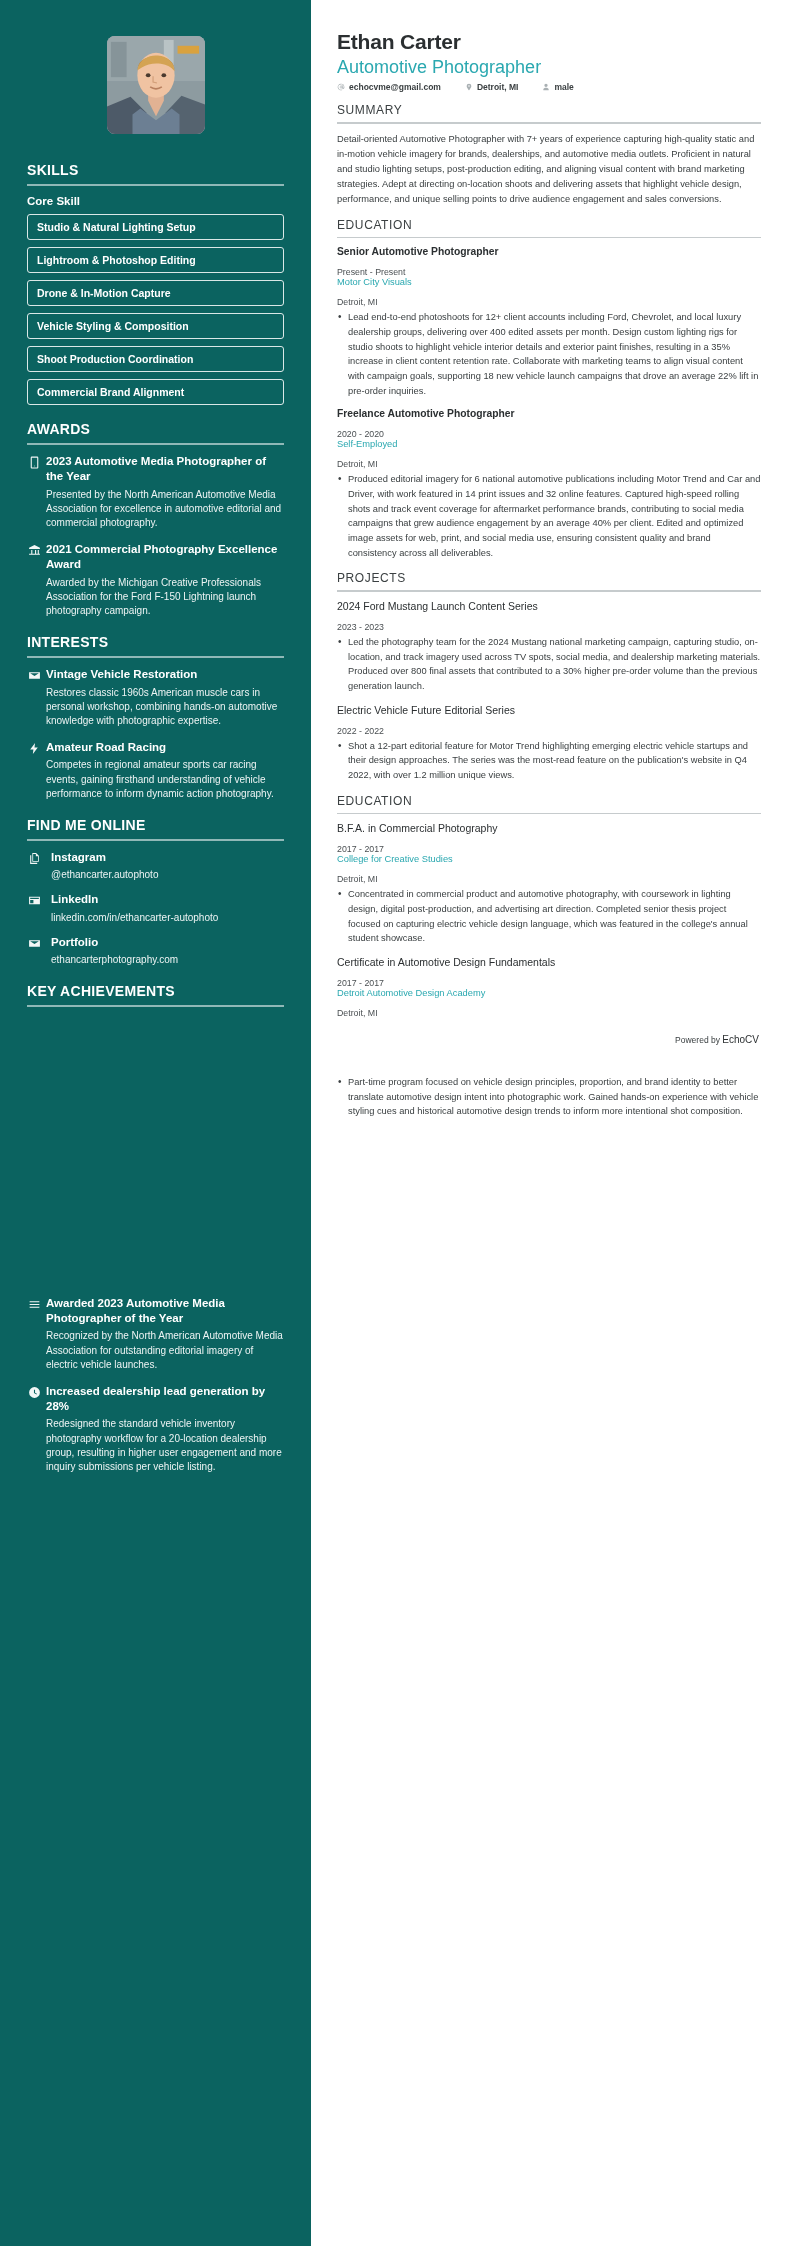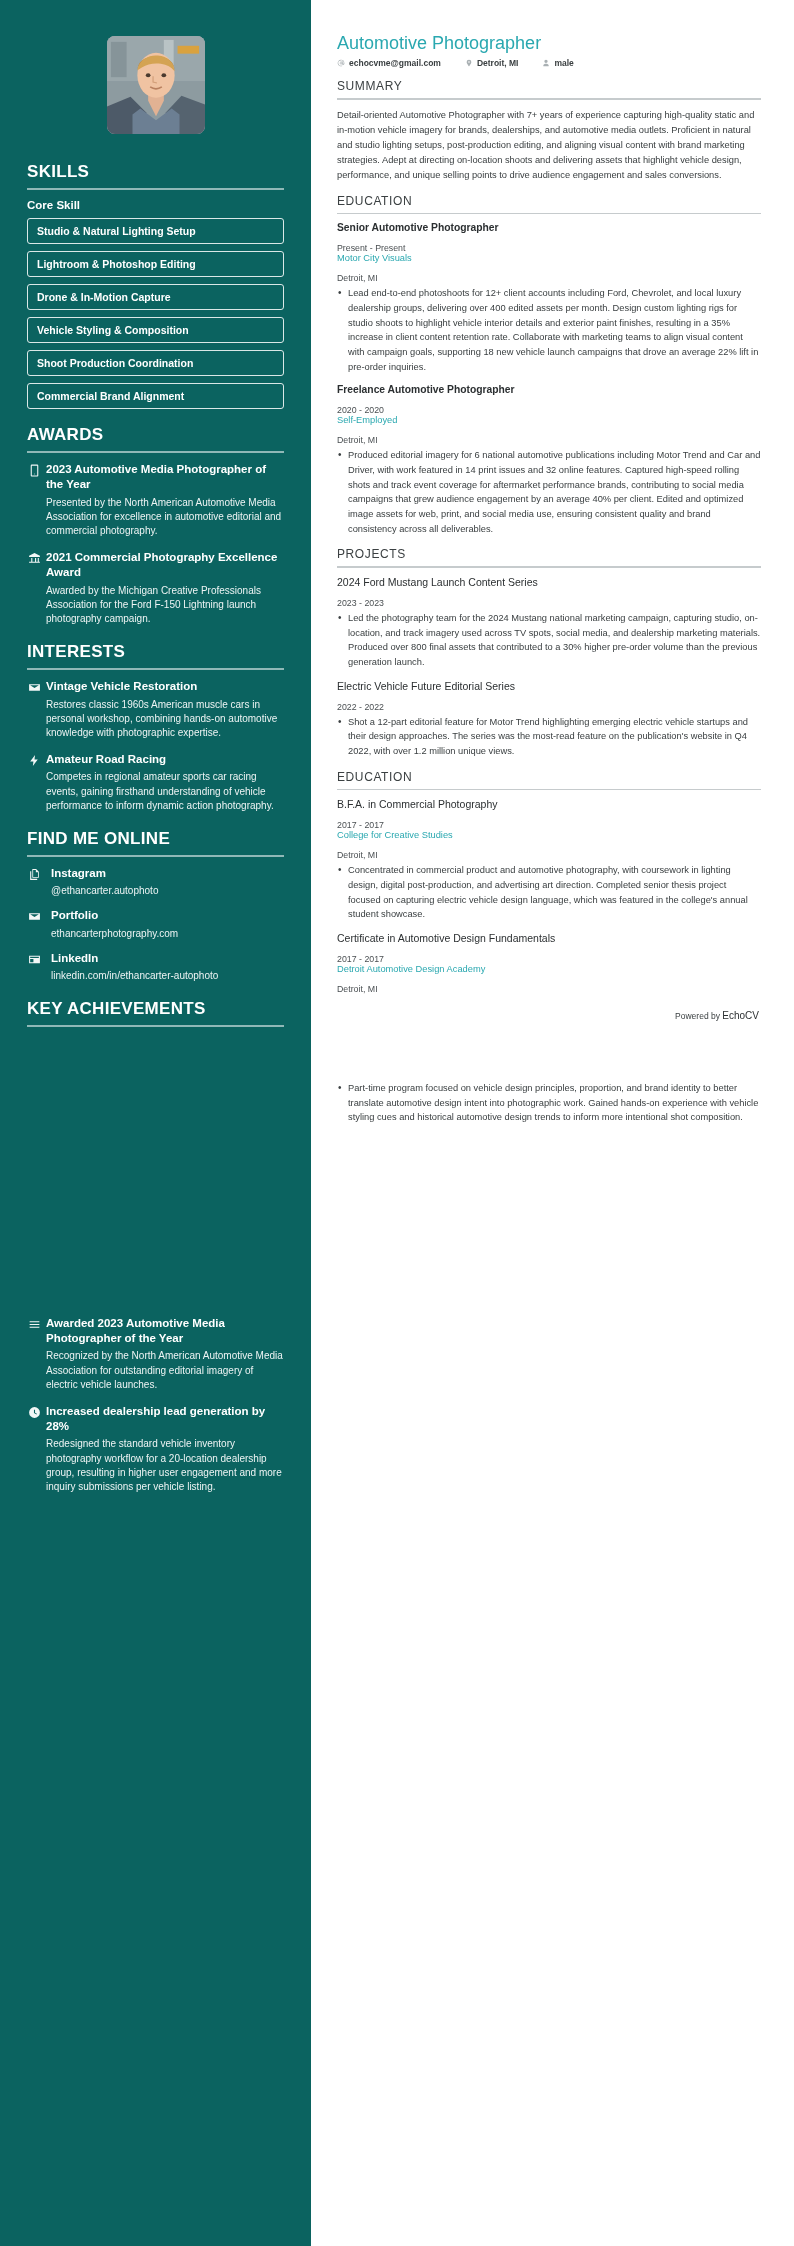--- a/index.html
+++ b/index.html
@@ -27,21 +27,21 @@
   .photo {
     width: 98px; height: 98px;
     border-radius: 8px;
     overflow: hidden;
     background: #9fb0b4;
     position: relative;
   }
   .photo svg { display: block; width: 100%; height: 100%; }
 
   .side-h {
-    font-size: 17px;
+    font-size: 14px;
     font-weight: 700;
     letter-spacing: .3px;
     margin-top: 16px;
   }
   .side-rule {
     height: 2px;
     background: rgba(255,255,255,.55);
     margin: 6px 0 9px 0;
   }
   .side-sub {
@@ -166,21 +166,21 @@
 
   .powered {
     text-align: right;
     font-size: 8.5px;
     color: #3b4042;
     margin-top: 16px;
     padding-right: 2px;
   }
   .powered b { font-weight: 400; font-size: 10px; color: #2b2f31; }
 
-  .page2 { margin-top: 60px; }
+  .page2 { margin-top: 30px; }
 </style>
 </head>
 <body>
 
 <div class="page">
 
   <aside class="sidebar">
 
     <div class="photo-wrap">
       <div class="photo">
@@ -287,38 +287,38 @@
         </span>
         <div class="sb-body">
           <div class="sb-title">Instagram</div>
           <div class="sb-sml">@ethancarter.autophoto</div>
         </div>
       </div>
 
       <div class="link-item">
         <span class="sb-ico">
           <svg viewBox="0 0 24 24">
+              <path d="M2 5h20v14H2V5zm2 2v2h16V7H4zm0 4v6h6v-6H4zm8 1h8v1.5h-8V12zm0 3h8v1.5h-8V15z"></path>
+            </svg>
+        </span>
+        <div class="sb-body">
+          <div class="sb-title">LinkedIn</div>
+          <div class="sb-sml">linkedin.com/in/ethancarter-autophoto</div>
+        </div>
+      </div>
+
+      <div class="link-item">
+        <span class="sb-ico">
+          <svg viewBox="0 0 24 24">
               <path d="M2 6h20v12H2V6zm2 2 8 5 8-5H4z"></path>
             </svg>
         </span>
         <div class="sb-body">
           <div class="sb-title">Portfolio</div>
           <div class="sb-sml">ethancarterphotography.com</div>
-        </div>
-      </div>
-
-      <div class="link-item">
-        <span class="sb-ico">
-          <svg viewBox="0 0 24 24">
-              <path d="M2 5h20v14H2V5zm2 2v2h16V7H4zm0 4v6h6v-6H4zm8 1h8v1.5h-8V12zm0 3h8v1.5h-8V15z"></path>
-            </svg>
-        </span>
-        <div class="sb-body">
-          <div class="sb-title">LinkedIn</div>
-          <div class="sb-sml">linkedin.com/in/ethancarter-autophoto</div>
         </div>
       </div>
     </section>
 
     <section>
       <div class="side-h">KEY ACHIEVEMENTS</div>
       <div class="side-rule"></div>
 
       <div style="height:280px"></div>
 
@@ -345,20 +345,21 @@
           <div class="sb-desc">Redesigned the standard vehicle inventory photography workflow for a 20-location dealership group, resulting in higher user engagement and more inquiry submissions per vehicle listing.</div>
         </div>
       </div>
     </section>
 
   </aside>
 
   <main class="main">
 
     <div>
+      <div class="name">Ethan Carter</div>
       <div class="role">Automotive Photographer</div>
       <div class="contact">
         <span class="citem">
           <span>
             <svg viewBox="0 0 24 24">
                 <path d="M12 2a10 10 0 1 0 4 19.2l-.8-1.8A8 8 0 1 1 20 12v1a1.5 1.5 0 0 1-3 0V7h-2v1.1A4.5 4.5 0 1 0 12 16.5a4.4 4.4 0 0 0 3.3-1.4A3.5 3.5 0 0 0 22 13v-1A10 10 0 0 0 12 2zm0 12.5A2.5 2.5 0 1 1 14.5 12 2.5 2.5 0 0 1 12 14.5z"></path>
               </svg>
           </span>
           <span>echocvme@gmail.com</span>
         </span>

